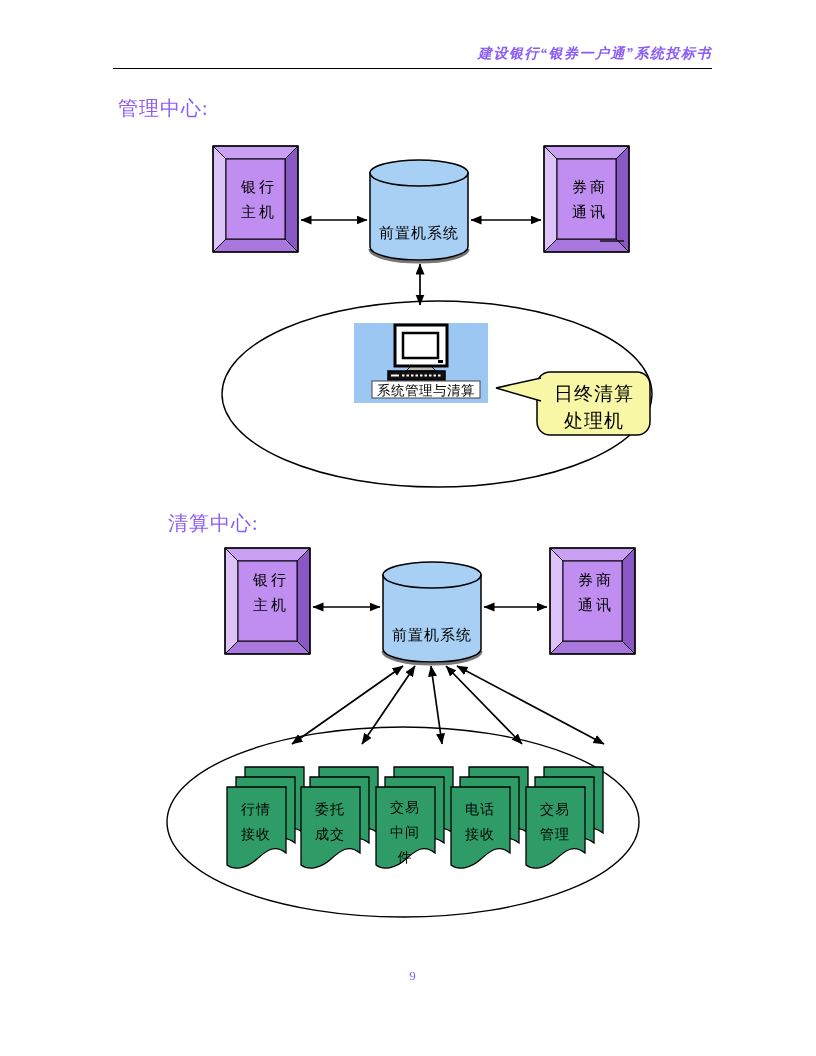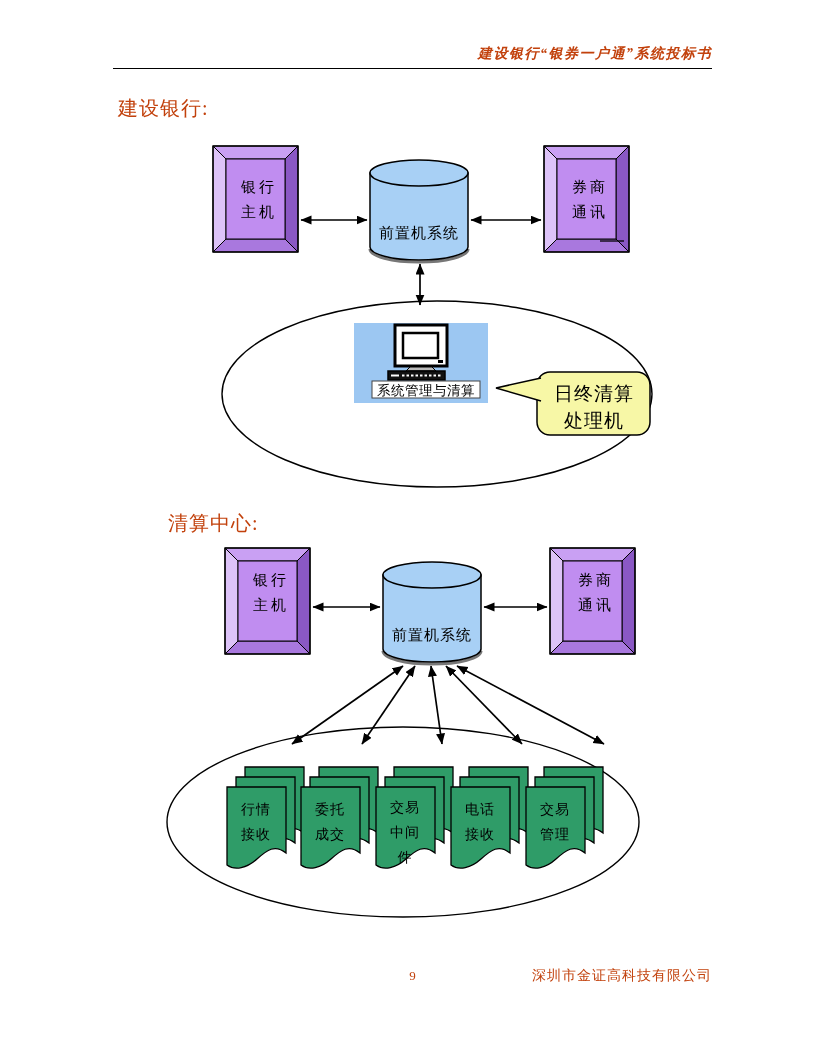--- a/index.html
+++ b/index.html
@@ -1,19 +1,19 @@
 <!DOCTYPE html>
 <html><head>
 <meta charset="utf-8">
 <style>
   html,body{margin:0;padding:0;background:#888;}
   .page{
     position:relative; width:816px; height:1056px; margin:0 auto;
     background:#ffffff; overflow:hidden;
-    font-family:"Liberation Serif","DejaVu Serif",serif; color:#c2410c;
+    font-family:"Liberation Serif","DejaVu Serif",serif; color:#8b5cf6;
   }
   .header-title{
     position:absolute; left:113px; top:45px; width:599px;
     text-align:right; font-size:14px; font-weight:bold; font-style:italic;
     letter-spacing:1.5px;
   }
   .header-rule{
     position:absolute; left:113px; top:68px; width:599px; height:0;
     border-top:1.6px solid #000;
   }
@@ -46,21 +46,21 @@
   .big-ellipse{ fill:none; stroke:#000; stroke-width:1.4; }
 </style>
 </head>
 <body>
 
 <div class="page">
 
   <div class="header-title">建设银行“银券一户通”系统投标书</div>
   <div class="header-rule"></div>
 
-  <div class="section-heading heading-clearing">建设银行:</div>
+  <div class="section-heading heading-clearing">管理中心:</div>
 
   <svg class="diagram svg-clearing" width="816" height="360" viewBox="0 140 816 360">
     <defs>
       <marker id="ah" orient="auto-start-reverse" markerUnits="userSpaceOnUse" markerWidth="12" markerHeight="10" refX="10.5" refY="4.5">
         <path d="M0,0 L11,4.5 L0,9 Z" fill="#000"></path>
       </marker>
       <g id="box3d">
         <polygon class="shape" points="0,0 85,0 72,13 13,13" fill="#c9a0f3"></polygon>
         <polygon class="shape" points="0,0 13,13 13,93 0,106" fill="#ddc3f8"></polygon>
         <polygon class="shape" points="85,0 72,13 72,93 85,106" fill="#8a58c4"></polygon>
@@ -189,14 +189,13 @@
     <g fill="#2f9c68">
       <use href="#docshape" x="544" y="767"></use>
         <use href="#docshape" x="535" y="777"></use>
         <use href="#docshape" x="526" y="787"></use>
       <text class="lbl-doc" x="555" y="814" text-anchor="middle">交易</text>
       <text class="lbl-doc" x="555" y="839" text-anchor="middle">管理</text>
     </g>
   </svg>
 
   <div class="footer-page-number">9</div>
-  <div class="footer-company">深圳市金证高科技有限公司</div>
 </div>
 
 </body></html>

